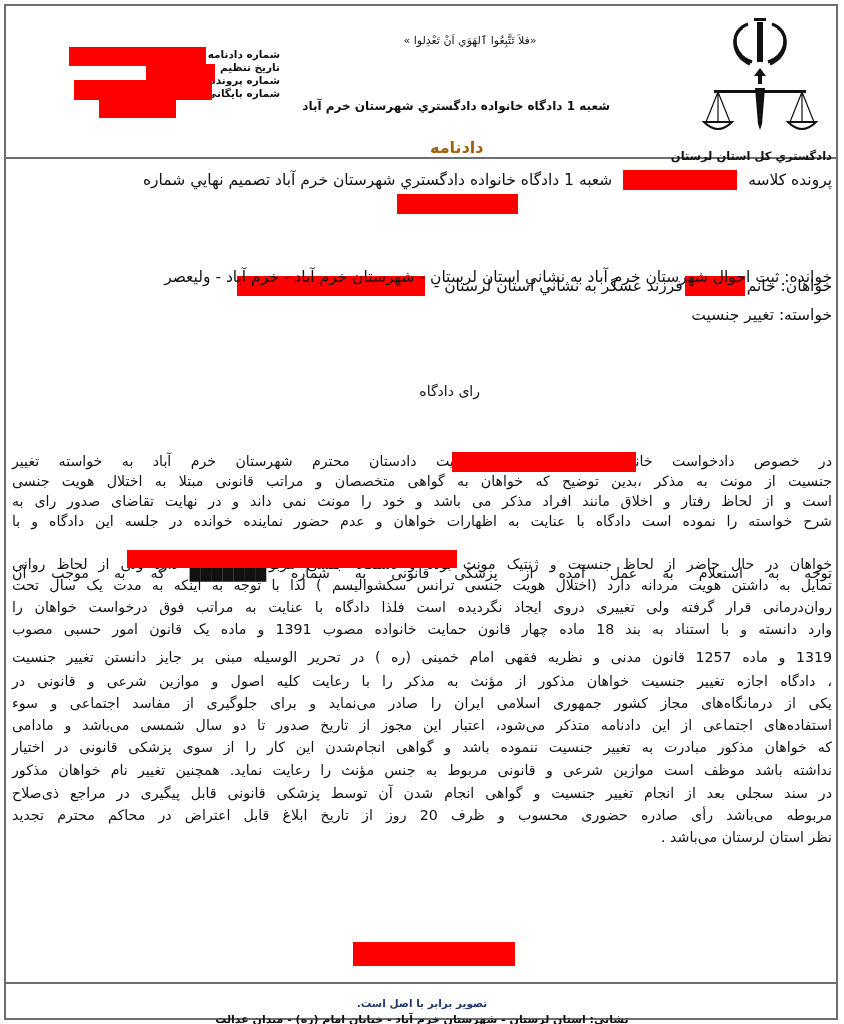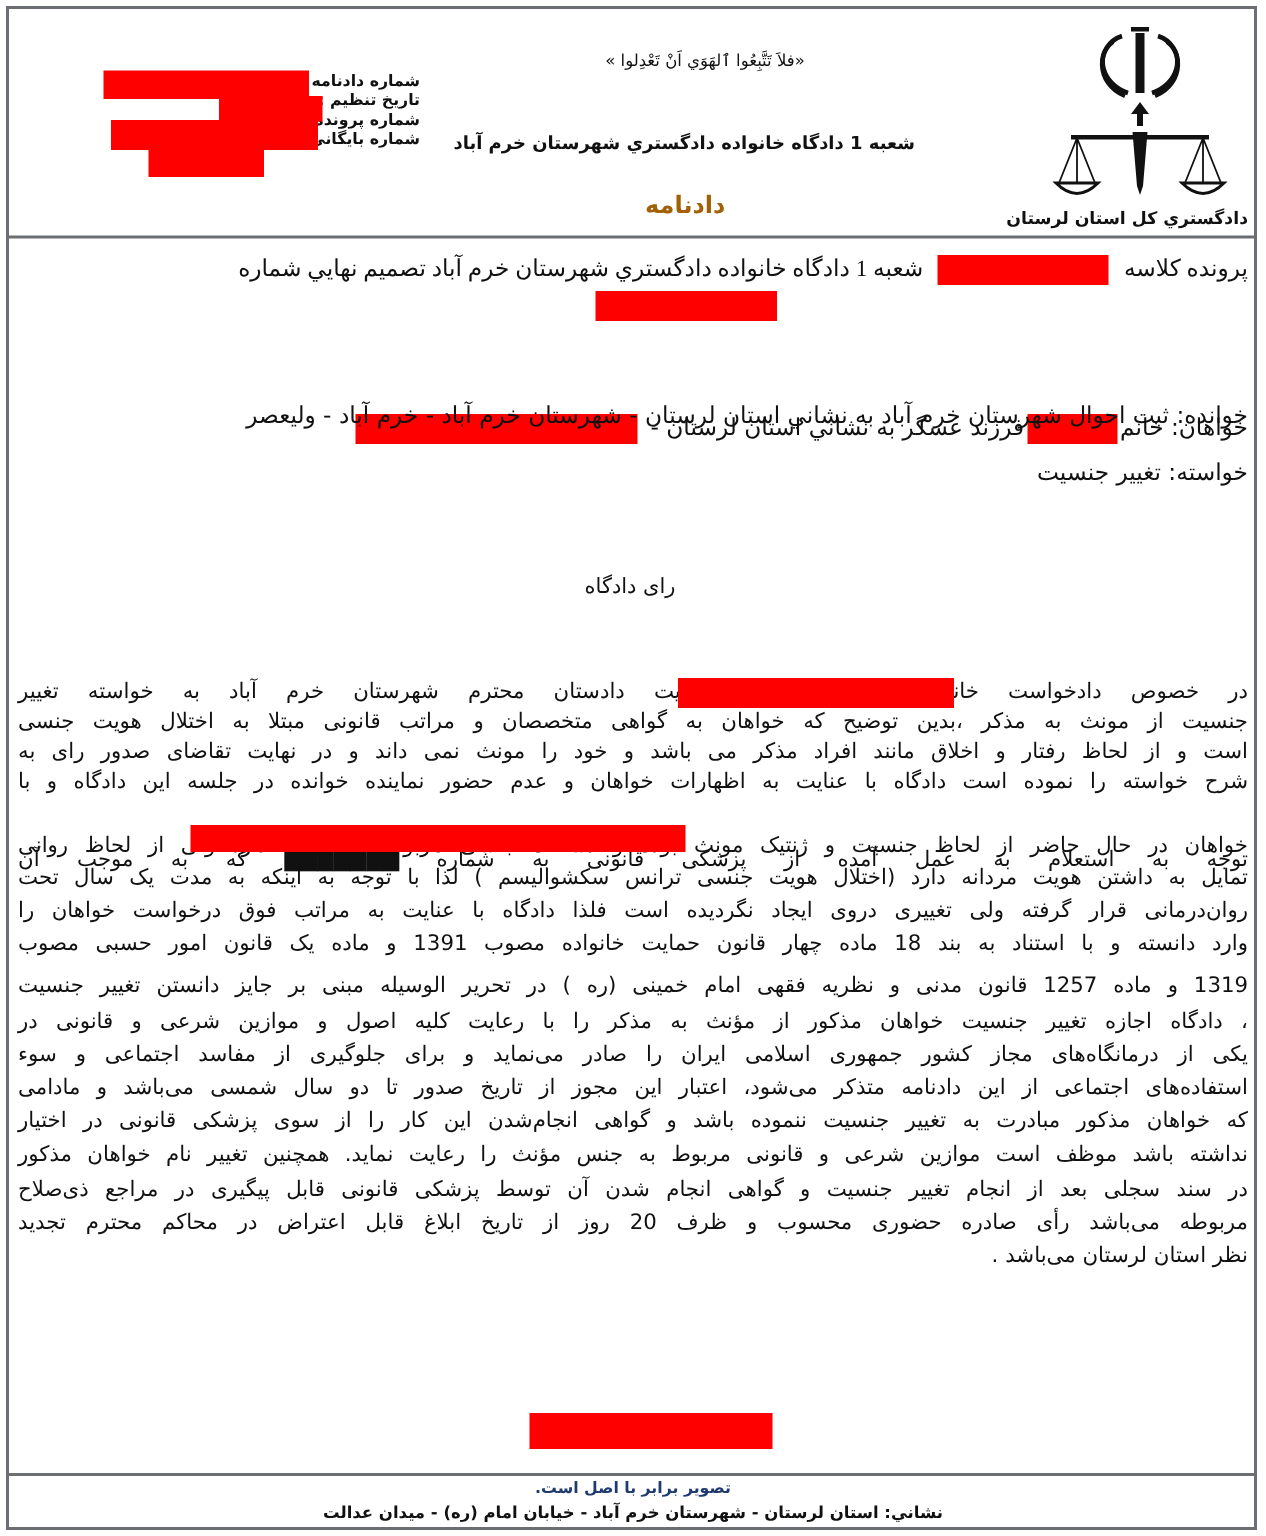--- a/index.html
+++ b/index.html
@@ -3,21 +3,21 @@
 <meta charset="utf-8">
 <style>
   html, body { margin:0; padding:0; background:#ffffff; }
   body { width:844px; height:1024px; position:relative; overflow:hidden; font-family:"DejaVu Sans", sans-serif; color:#111; }
   .frame { position:absolute; left:4px; top:4px; width:834px; height:1016px; border:2px solid #6b6e72; box-sizing:border-box; }
   .hdr-sep { position:absolute; left:4px; width:834px; height:2px; background:#6b6e72; }
   .abs { position:absolute; }
   .rtl { direction:rtl; unicode-bidi:embed; }
   .meta-label { font-size:10.5px; font-weight:bold; line-height:13px; white-space:nowrap; text-align:right; }
   .redact { position:absolute; background:#ff0000; }
-  .bold { font-weight:bold; }
+  .bold { font-weight:bold;margin-top:11px; }
   .body-line { position:absolute; right:12px; font-size:15.5px; white-space:nowrap; text-align:right; }
   .para-line { position:absolute; right:12px; left:12px; font-size:14.2px; line-height:19px; white-space:nowrap; text-align:justify; text-align-last:justify; }
   .para-line.last { text-align-last:right; }
 </style>
 </head>
 <body>
 
 <div class="frame"></div>
 <div class="hdr-sep" style="top:157px;"></div>
 <div class="hdr-sep" style="top:982px;"></div>
@@ -53,35 +53,35 @@
   <div class="meta-label">شماره دادنامه :</div>
   <div class="meta-label">تاريخ تنظيم :</div>
   <div class="meta-label">شماره پرونده :</div>
   <div class="meta-label">شماره بايگاني شعبه :</div>
 </div>
 <div class="redact" style="left:69px; top:47px; width:137px; height:19px;"></div>
 <div class="redact" style="left:146px; top:64px; width:69px; height:17px;"></div>
 <div class="redact" style="left:74px; top:80px; width:138px; height:20px;"></div>
 <div class="redact" style="left:99px; top:98px; width:77px; height:20px;"></div>
 
-<div class="body-line rtl" style="top:170px;font-family:Liberation Serif, serif;">
+<div class="body-line rtl" style="top:170px;">
   <span>پرونده كلاسه</span>
   <span style="display:inline-block; width:114px; height:20px; background:#ff0000; vertical-align:middle; margin:0 6px;"></span>
   <span>شعبه 1 دادگاه خانواده دادگستري شهرستان خرم آباد تصميم نهايي شماره</span>
 </div>
 <div class="redact" style="left:397px; top:194px; width:121px; height:20px;"></div>
 
 <div class="body-line rtl" style="top:230px;margin-top:46px;">
   <span>خواهان: خانم</span><span style="display:inline-block; width:60px; height:20px; background:#ff0000; vertical-align:middle; margin:0 2px;"></span><span>فرزند عسگر به نشاني استان لرستان -</span>
   <span style="display:inline-block; width:188px; height:20px; background:#ff0000; vertical-align:middle; margin-right:4px;"></span>
 </div>
 <div class="body-line rtl" style="top:268px;">خوانده: ثبت احوال شهرستان خرم آباد به نشاني استان لرستان - شهرستان خرم آباد - خرم آباد - وليعصر</div>
 <div class="body-line rtl" style="top:306px;">خواسته: تغيير جنسيت</div>
 
-<div class="abs rtl" style="left:360px; width:120px; text-align:center; top:383px; font-size:14px;">رای دادگاه</div>
+<div class="abs rtl" style="left:360px; width:120px; top:383px; font-size:14px;">رای دادگاه</div>
 
 <div class="para-line rtl" style="top:452px;">در خصوص دادخواست خانم ███████ به طرفیت دادستان محترم شهرستان خرم آباد به خواسته تغییر</div>
 <div class="para-line rtl" style="top:472px;">جنسیت از مونث به مذکر ،بدین توضیح که خواهان به گواهی متخصصان و مراتب قانونی مبتلا به اختلال هویت جنسی</div>
 <div class="para-line rtl" style="top:492px;">است و از لحاظ رفتار و اخلاق مانند افراد مذکر می باشد و خود را مونث نمی داند و در نهایت تقاضای صدور رای به</div>
 <div class="para-line rtl" style="top:512px;">شرح خواسته را نموده است دادگاه با عنایت به اظهارات خواهان و عدم حضور نماینده خوانده در جلسه این دادگاه و با</div>
 <div class="para-line rtl" style="top:532px;margin-top:32px;">توجه به استعلام به عمل آمده از پزشکی قانونی به شماره ███████ که به موجب آن</div>
 <div class="para-line rtl" style="top:555px;">خواهان در حال حاضر از لحاظ جنسیت و ژنتیک مونث بوده و دستگاه جنسی مربوط به مونث دارد ولی از لحاظ روانی</div>
 <div class="para-line rtl" style="top:576px;">تمایل به داشتن هویت مردانه دارد (اختلال هویت جنسی ترانس سکشوالیسم ) لذا با توجه به اینکه به مدت یک سال تحت</div>
 <div class="para-line rtl" style="top:598px;">روان‌درمانی قرار گرفته ولی تغییری دروی ایجاد نگردیده است فلذا دادگاه با عنایت به مراتب فوق درخواست خواهان را</div>
 <div class="para-line rtl" style="top:620px;">وارد دانسته و با استناد به بند 18 ماده چهار قانون حمایت خانواده مصوب 1391 و ماده یک قانون امور حسبی مصوب</div>

